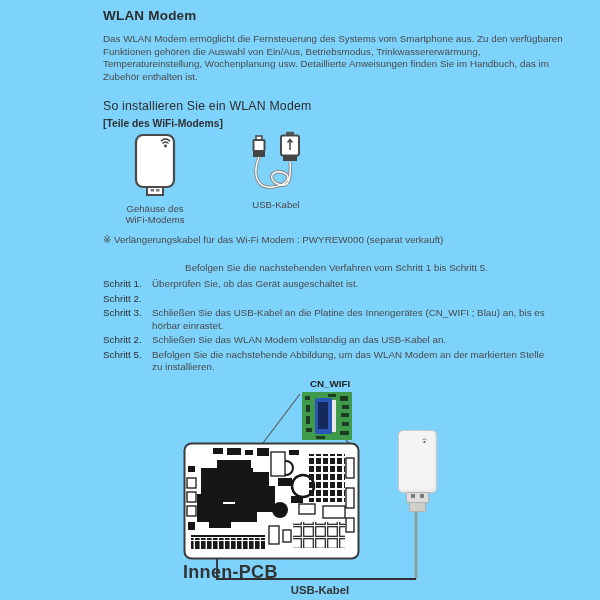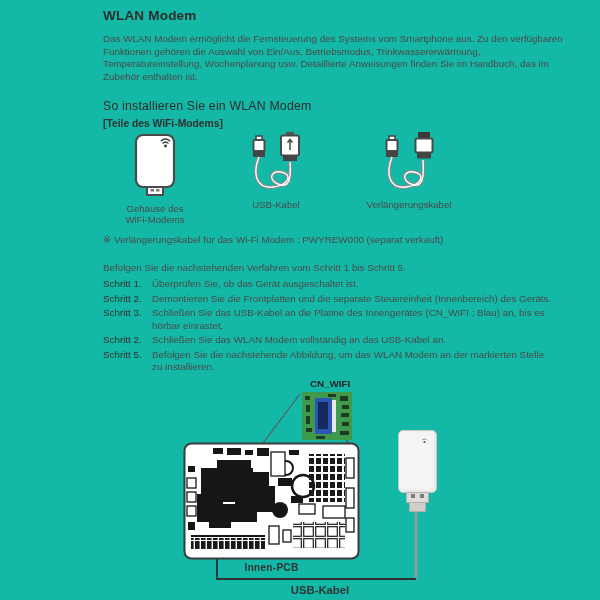--- a/index.html
+++ b/index.html
@@ -4,21 +4,21 @@
 <style>
   html,body{margin:0;padding:0;background:#ffffff;}
   .page{
     position:relative;
     width:600px;height:600px;
     overflow:hidden;
     box-sizing:border-box;
     padding:8px 30px 0 103px;
     font-family:"Liberation Sans","DejaVu Sans",sans-serif;
     color:#454545;
-    background:#14b8a6;
+    background:#7dd3fc;
   }
   h1{
     font-size:13.5px;line-height:1.2;color:#2d2d2d;
     margin:0 0 9px 0;font-weight:bold;letter-spacing:.2px;
   }
   .intro{
     width:467px;font-size:9.8px;line-height:1.27;margin:0;color:#4a4a4a;
   }
   h2{
     font-size:12.3px;color:#2d2d2d;margin:16px 0 0 0;font-weight:normal;letter-spacing:.2px;
@@ -35,21 +35,21 @@
     font-size:9.6px;line-height:1.2;color:#4a4a4a;margin-top:4px;
   }
   .part.p1{left:-7px;top:2px;width:118px;}
   .part.p2{left:113px;top:0;width:120px;}
   .part.p3{left:236px;top:0;width:140px;}
   .part.p1 figcaption{width:78px;margin-left:auto;margin-right:auto;}
   .note{
     margin:10px 0 0 0;font-size:9.8px;color:#4a4a4a;
   }
   .proc{
-    margin:17px 0 5px 0;font-size:9.8px;color:#4a4a4a;
+    margin:17px 0 5px 0;font-size:9.8px;color:#4a4a4a;text-align:center;
   }
   .step{display:flex;margin-bottom:2.5px;}
   .step .lbl{
     flex:0 0 49px;font-weight:normal;color:#2f2f2f;font-size:9.8px;line-height:1.25;
   }
   .step .txt{
     width:404px;font-size:9.8px;line-height:1.25;color:#4a4a4a;
   }
   .diagram{
     position:relative;width:470px;height:228px;margin-top:0;
@@ -73,22 +73,22 @@
   }
   .usb-conn-a i{
     position:absolute;top:1px;width:4px;height:4px;background:#7c7c78;display:block;
   }
   .usb-conn-a i.l{left:4px;} .usb-conn-a i.r{right:4px;}
   .usb-conn-b{
     position:absolute;left:306px;top:126px;width:15px;height:8px;
     background:#cfcecb;border:1px solid #b1b1ad;border-radius:1px;
   }
   .pcb-label{
-    position:absolute;left:80px;top:186px;width:177px;text-align:center;
-    font-size:10px;font-weight:600;color:#333;letter-spacing:.3px;
+    position:absolute;left:80px;top:186px;width:177px;
+    font-size:18px;font-weight:600;color:#333;letter-spacing:.3px;
   }
   .cable-label{
     position:absolute;left:157px;top:208px;width:120px;text-align:center;
     font-size:11.3px;font-weight:bold;color:#333;
   }
 </style>
 </head>
 <body>
 
 <div class="page">
@@ -126,46 +126,32 @@
         <rect x="46" y="0.8" width="8" height="5" fill="#555"></rect>
         <rect x="41" y="4.5" width="18" height="20" rx="2" fill="#fff" stroke="#4a4a4a" stroke-width="2"></rect>
         <path d="M50 19 L50 9 M47.5 11.5 L50 8.5 L52.5 11.5" fill="none" stroke="#4a4a4a" stroke-width="1.5"></path>
         <rect x="43" y="24.5" width="14" height="5.5" fill="#444"></rect>
         <path class="cord" d="M19 26 C12 44 17 58 33 56 C49 54 53 43 41 41 C29 39 28 51 41 54 C50 56 51 45 50 31" fill="none" stroke="#8a8a8a" stroke-width="3.4"></path>
         <path d="M19 26 C12 44 17 58 33 56 C49 54 53 43 41 41 C29 39 28 51 41 54 C50 56 51 45 50 31" fill="none" stroke="#ffffff" stroke-width="1.4"></path>
       </svg>
       <figcaption>USB-Kabel</figcaption>
     </figure>
 
-    <figure class="part p3">
-      <svg width="72" height="64" viewBox="0 0 72 64">
-        <rect x="16" y="5" width="6" height="5" fill="#fff" stroke="#4a4a4a" stroke-width="1.6"></rect>
-        <rect x="13.5" y="9" width="11" height="11" rx="1" fill="#fff" stroke="#4a4a4a" stroke-width="2"></rect>
-        <rect x="13" y="20" width="12" height="6" fill="#444"></rect>
-        <rect x="45" y="1" width="12" height="7" fill="#3a3a3a"></rect>
-        <rect x="42.5" y="7.5" width="17" height="14" rx="1.5" fill="#fff" stroke="#4a4a4a" stroke-width="2"></rect>
-        <rect x="44" y="21.5" width="14" height="6" fill="#444"></rect>
-        <path d="M19 26 C12 44 17 58 33 56 C49 54 53 43 41 41 C29 39 28 51 41 54 C50 56 51 45 50 29" fill="none" stroke="#8a8a8a" stroke-width="3.4"></path>
-        <path d="M19 26 C12 44 17 58 33 56 C49 54 53 43 41 41 C29 39 28 51 41 54 C50 56 51 45 50 29" fill="none" stroke="#ffffff" stroke-width="1.4"></path>
-      </svg>
-      <figcaption>Verlängerungskabel</figcaption>
-    </figure>
   </div>
 
   <p class="note">※ Verlängerungskabel für das Wi-Fi Modem : PWYREW000 (separat verkauft)</p>
 
   <p class="proc">Befolgen Sie die nachstehenden Verfahren vom Schritt 1 bis Schritt 5.</p>
 
   <div class="step">
     <span class="lbl">Schritt 1.</span>
     <span class="txt">Überprüfen Sie, ob das Gerät ausgeschaltet ist.</span>
   </div>
   <div class="step">
     <span class="lbl">Schritt 2.</span>
-    <span class="txt">Demontieren Sie die Frontplatten und die separate Steuereinheit (Innenbereich) des Geräts.</span>
   </div>
   <div class="step">
     <span class="lbl">Schritt 3.</span>
     <span class="txt">Schließen Sie das USB-Kabel an die Platine des Innengerätes (CN_WIFI ; Blau) an, bis es hörbar einrastet.</span>
   </div>
   <div class="step">
     <span class="lbl">Schritt 2.</span>
     <span class="txt">Schließen Sie das WLAN Modem vollständig an das USB-Kabel an.</span>
   </div>
   <div class="step">

